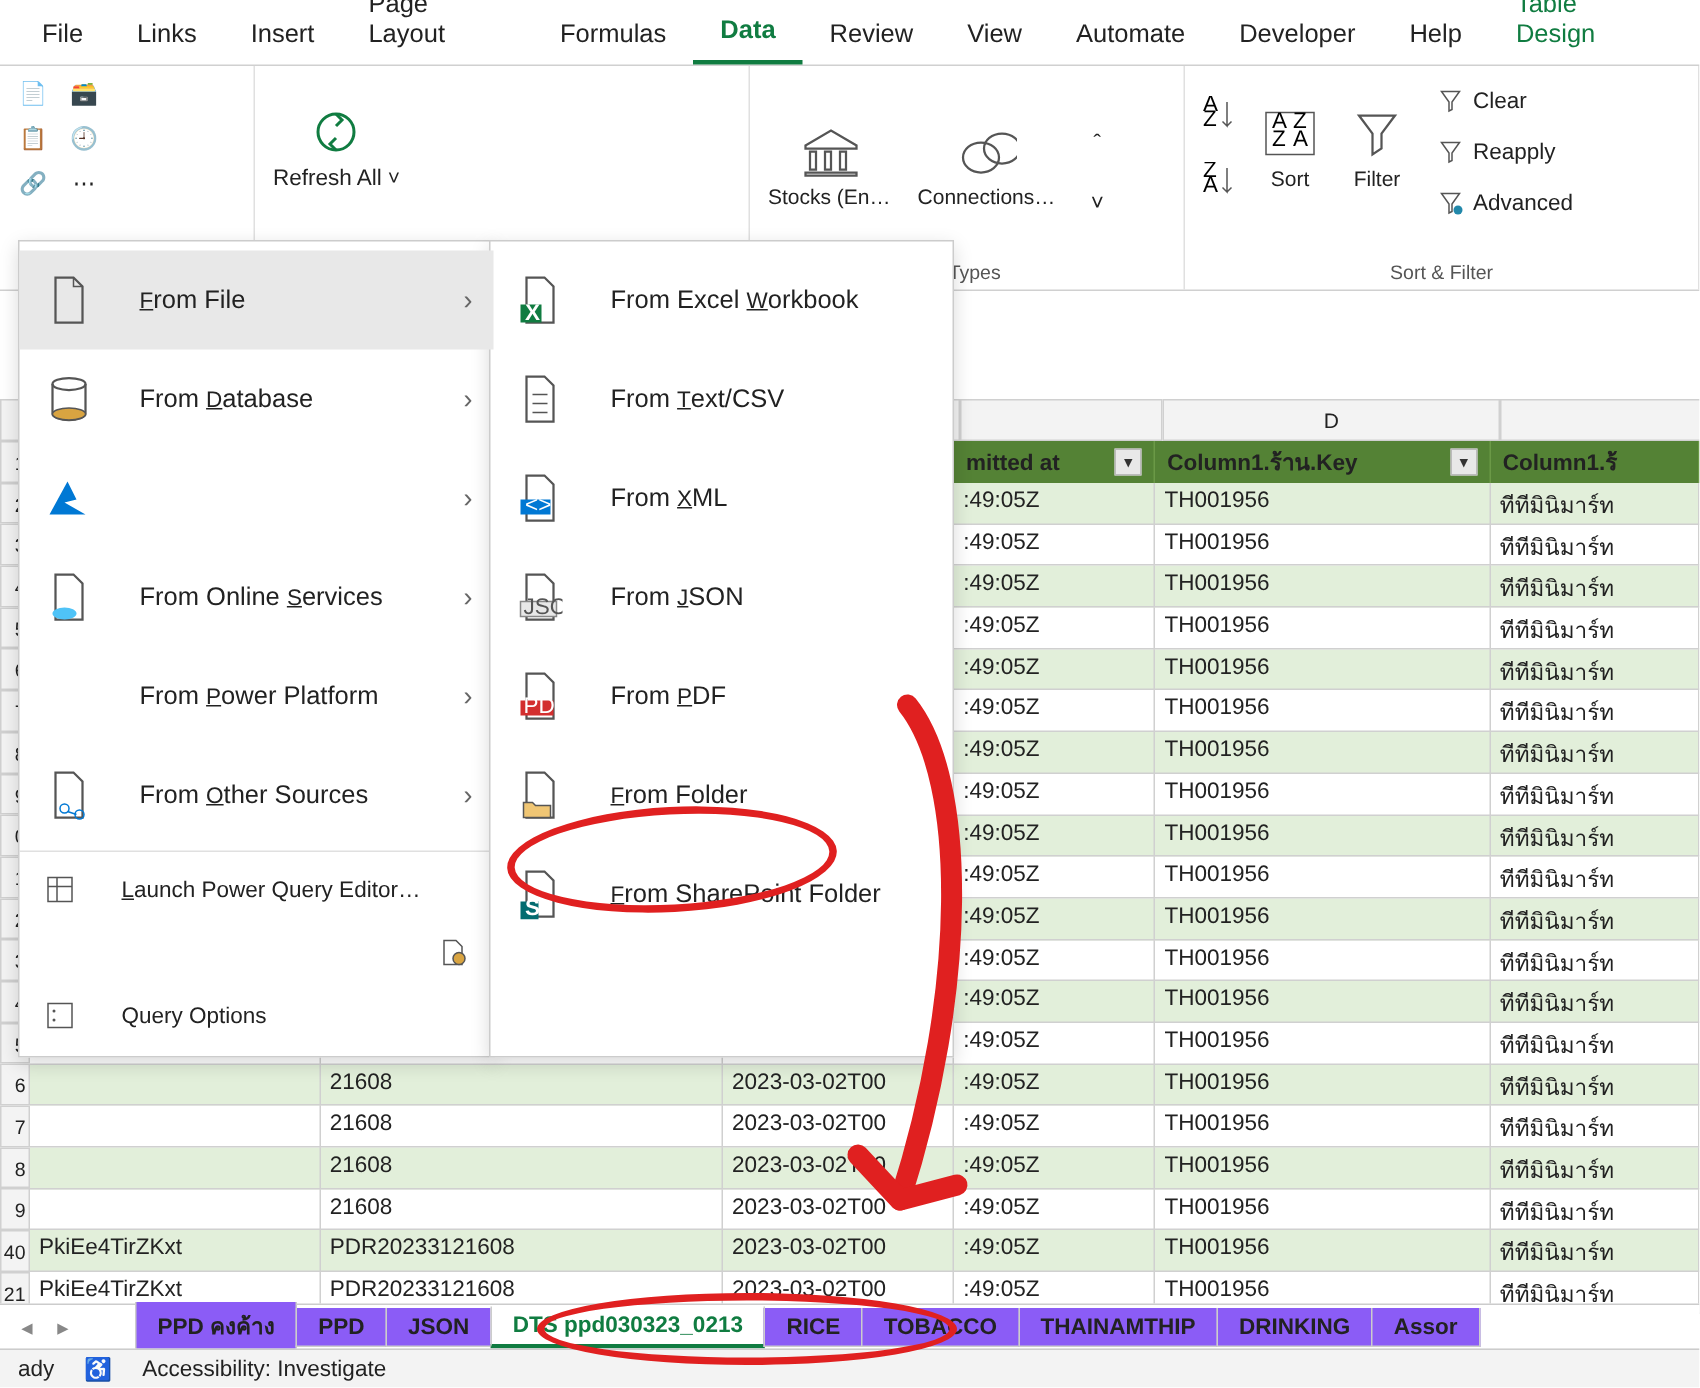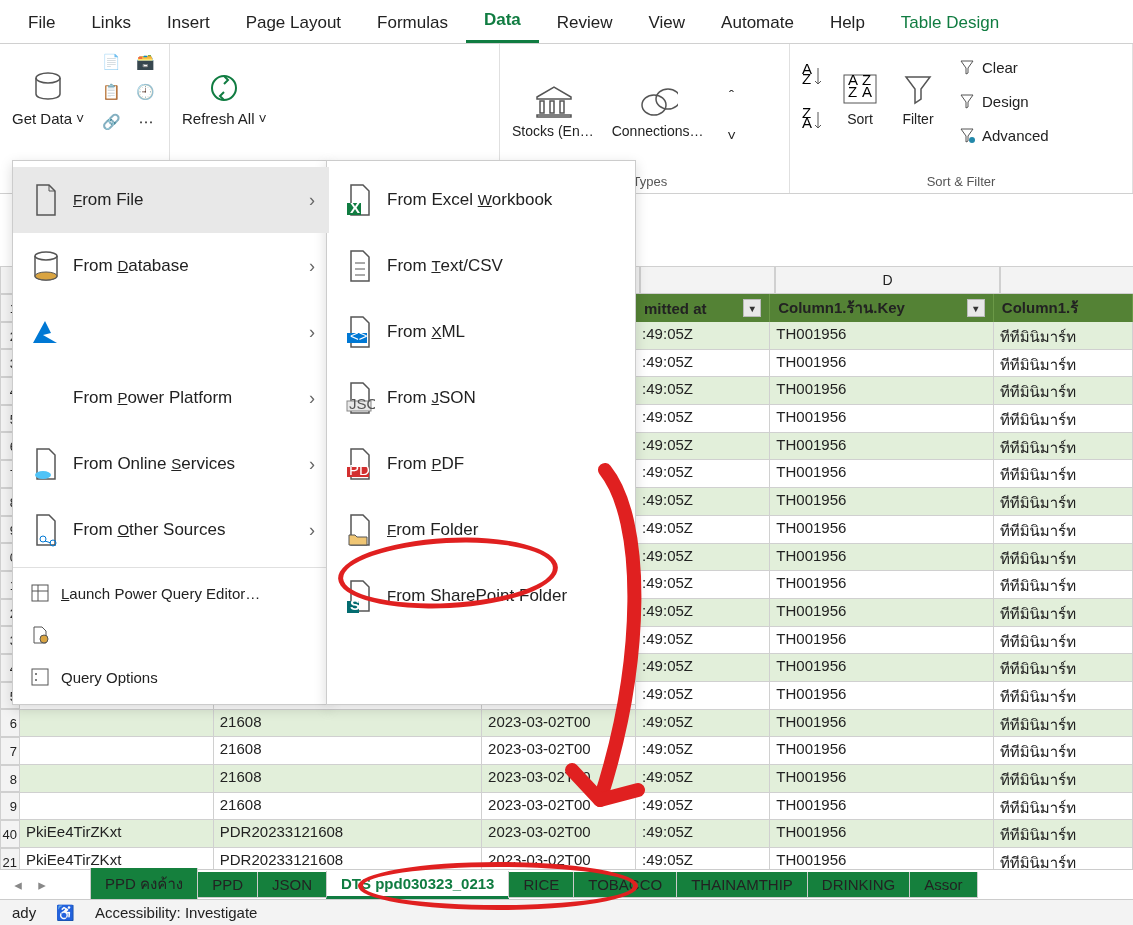--- a/index.html
+++ b/index.html
@@ -23,27 +23,27 @@
 .smrow { display:flex; gap:6px; }
 .smbtn { width:28px; height:28px; display:flex; align-items:center; justify-content:center; cursor:pointer; }
 .txtbtn { display:flex; align-items:center; gap:6px; padding:4px 6px; cursor:pointer; font-size:15px; }
 .txtbtn svg { flex-shrink:0; }
 
 
 #menus { position:absolute; left:12px; top:160px; display:flex; }
 .menu { background:#fff; border:1px solid #ccc; box-shadow:0 4px 12px rgba(0,0,0,0.15); padding:6px 0; }
 .menu.m1 { width:318px; }
 .menu.m2 { width:310px; margin-left:-4px; }
-.mitem { display:flex; align-items:center; gap:10px; padding:16px 16px; cursor:pointer; position:relative; }
+.mitem { display:flex; align-items:center; gap:30px; padding:16px 16px; cursor:pointer; position:relative; }
 .mitem.hl { background:#e8e8e8; }
 .mitem .mico { width:34px; height:34px; display:flex; align-items:center; justify-content:center; flex-shrink:0; }
 .mitem .mlbl { font-size:17px; flex:1; }
 .mitem.sub::after { content:'›'; font-size:18px; color:#666; position:absolute; right:14px; }
 .msep { height:1px; background:#e0e0e0; margin:4px 0; }
-.mitem.small { padding:10px 16px; }
+.mitem.small { padding:10px 16px;justify-content:flex-end; }
 .mitem.small .mico { width:22px; height:22px; }
 .mitem.small .mlbl { font-size:15px; }
 
 
 #grid { position:absolute; left:0; top:210px; right:0; bottom:40px; overflow:hidden; }
 #headers { display:flex; position:absolute; top:56px; left:0; height:28px; }
 .colhead { border:1px solid #d0d0d0; background:#f3f3f3; text-align:center; font-size:14px; display:flex; align-items:center; justify-content:center; }
 #rownums { position:absolute; left:0; top:84px; width:20px; }
 .rownum { height:27.7px; border:1px solid #d0d0d0; background:#f3f3f3; font-size:13px; text-align:right; padding-right:2px; line-height:27px; }
 #thead { position:absolute; top:84px; left:20px; right:0; height:28px; display:flex; background:#548235; }
@@ -51,21 +51,21 @@
 .th .dd { width:18px; height:18px; background:#e8e8e8; display:flex; align-items:center; justify-content:center; font-size:10px; color:#333; border:1px solid #bbb; }
 #cells { position:absolute; top:112px; left:20px; right:0; }
 .row { display:flex; height:27.7px; }
 .row.even { background:#e2efda; }
 .cell { border-right:1px solid #d0d0d0; border-bottom:1px solid #d0d0d0; padding:3px 6px; font-size:15px; overflow:hidden; white-space:nowrap; }
 
 
 #sheets { position:absolute; bottom:26px; left:0; right:0; height:30px; display:flex; align-items:center; background:#fff; border-top:1px solid #ccc; padding-left:90px; }
 #sheets .nav { position:absolute; left:8px; display:flex; gap:4px; }
 #sheets .nav span { width:20px; text-align:center; color:#888; cursor:pointer; }
-.sheet { padding:4px 14px; border:1px solid #ccc; border-top:none; background:#15803d; font-size:15px; cursor:pointer; margin-right:-1px; }
+.sheet { padding:4px 14px; border:1px solid #ccc; border-top:none; background:#8b5cf6; font-size:15px; cursor:pointer; margin-right:-1px;font-weight:bold; }
 .sheet.active { border-bottom:3px solid #107c41; color:#107c41; font-weight:600; background:#fff; }
 
 #status { position:absolute; bottom:0; left:0; right:0; height:26px; background:#f3f3f3; border-top:1px solid #ccc; display:flex; align-items:center; padding:0 12px; gap:20px; font-size:13px; color:#444; }
 
 
 .anno { position:absolute; pointer-events:none; }
 #anno-oval1 { left:338px; top:538px; width:220px; height:70px; border:5px solid #e02020; border-radius:50%; transform:rotate(-3deg); z-index:50; }
 #anno-oval2 { left:358px; top:862px; width:280px; height:48px; border:5px solid #e02020; border-radius:50%; z-index:50; }
 #anno-arrow { left:555px; top:460px; width:180px; height:380px; z-index:50; }
 #anno-arrow svg { width:100%; height:100%; }
@@ -78,37 +78,28 @@
 <div id="tabs">
     <div class="tab">File</div>
     <div class="tab">Links</div>
     <div class="tab">Insert</div>
     <div class="tab">Page Layout</div>
     <div class="tab">Formulas</div>
     <div class="tab active">Data</div>
     <div class="tab">Review</div>
     <div class="tab">View</div>
     <div class="tab">Automate</div>
+    <div class="tab">Developer</div>
     <div class="tab">Help</div>
     <div class="tab design">Table Design</div>
   </div>
 
 <div id="ribbon">
   <div class="rgroup" style="width:170px">
     <div class="rcontent">
-      <div class="bigbtn">
-        <div class="ico">
-          <svg width="36" height="36" viewBox="0 0 36 36">
-              <ellipse cx="18" cy="8" rx="12" ry="5" fill="none" stroke="#555" stroke-width="1.5"></ellipse>
-              <path d="M6 8v16c0 3 5 5 12 5s12-2 12-5V8" fill="none" stroke="#555" stroke-width="1.5"></path>
-            </svg>
-        </div>
-        <div class="lbl"><span>Get
-Data</span> ˅</div>
-      </div>
       <div class="smcol" style="gap:2px">
         <div class="smrow">
             <div class="smbtn">📄</div>
             <div class="smbtn">🗃️</div>
           </div>
         <div class="smrow">
             <div class="smbtn">📋</div>
             <div class="smbtn">🕘</div>
           </div>
         <div class="smrow">
@@ -200,21 +191,21 @@
         <div class="txtbtn">
             <svg width="18" height="18">
               <path d="M3 3h12l-5 7v5l-2 1v-6z" fill="none" stroke="#555"></path>
             </svg>
             <span>Clear</span>
           </div>
         <div class="txtbtn">
             <svg width="18" height="18">
               <path d="M3 3h12l-5 7v5l-2 1v-6z" fill="none" stroke="#555"></path>
             </svg>
-            <span>Design</span>
+            <span>Reapply</span>
           </div>
         <div class="txtbtn">
             <svg width="18" height="18">
               <path d="M3 3h12l-5 7v5l-2 1v-6z" fill="none" stroke="#555"></path>
               <circle cx="14" cy="14" r="3" fill="#28a" stroke="none"></circle>
             </svg>
             <span>Advanced</span>
           </div>
       </div>
     </div>
@@ -456,31 +447,31 @@
         <div class="mlbl">From <u class="acc">D</u>atabase</div>
       </div>
       <div class="mitem sub">
         <div class="mico">
           <svg width="34" height="30">
             <path d="M4 26L16 4l6 12-8 2 14 8H4z" fill="#0078d4"></path>
           </svg>
         </div>
       </div>
       <div class="mitem sub">
+        <div class="mico">
+          <svg width="30" height="34">
+            <path d="M6 2h12l6 6v24H6z" fill="none" stroke="#555" stroke-width="1.5"></path>
+            <ellipse cx="12" cy="28" rx="8" ry="4" fill="#4fc3f7"></ellipse>
+          </svg>
+        </div>
+        <div class="mlbl">From Online <u class="acc">S</u>ervices</div>
+      </div>
+      <div class="mitem sub">
         <div class="mico"></div>
         <div class="mlbl">From <u class="acc">P</u>ower Platform</div>
-      </div>
-      <div class="mitem sub">
-        <div class="mico">
-          <svg width="30" height="34">
-            <path d="M6 2h12l6 6v24H6z" fill="none" stroke="#555" stroke-width="1.5"></path>
-            <ellipse cx="12" cy="28" rx="8" ry="4" fill="#4fc3f7"></ellipse>
-          </svg>
-        </div>
-        <div class="mlbl">From Online <u class="acc">S</u>ervices</div>
       </div>
       <div class="mitem sub">
         <div class="mico">
           <svg width="30" height="34">
             <path d="M6 2h12l6 6v24H6z" fill="none" stroke="#555" stroke-width="1.5"></path>
             <circle cx="12" cy="26" r="3" fill="none" stroke="#0078d4"></circle>
             <circle cx="22" cy="30" r="3" fill="none" stroke="#0078d4"></circle>
             <path d="M14 28l6 2" stroke="#0078d4"></path>
           </svg>
         </div>

